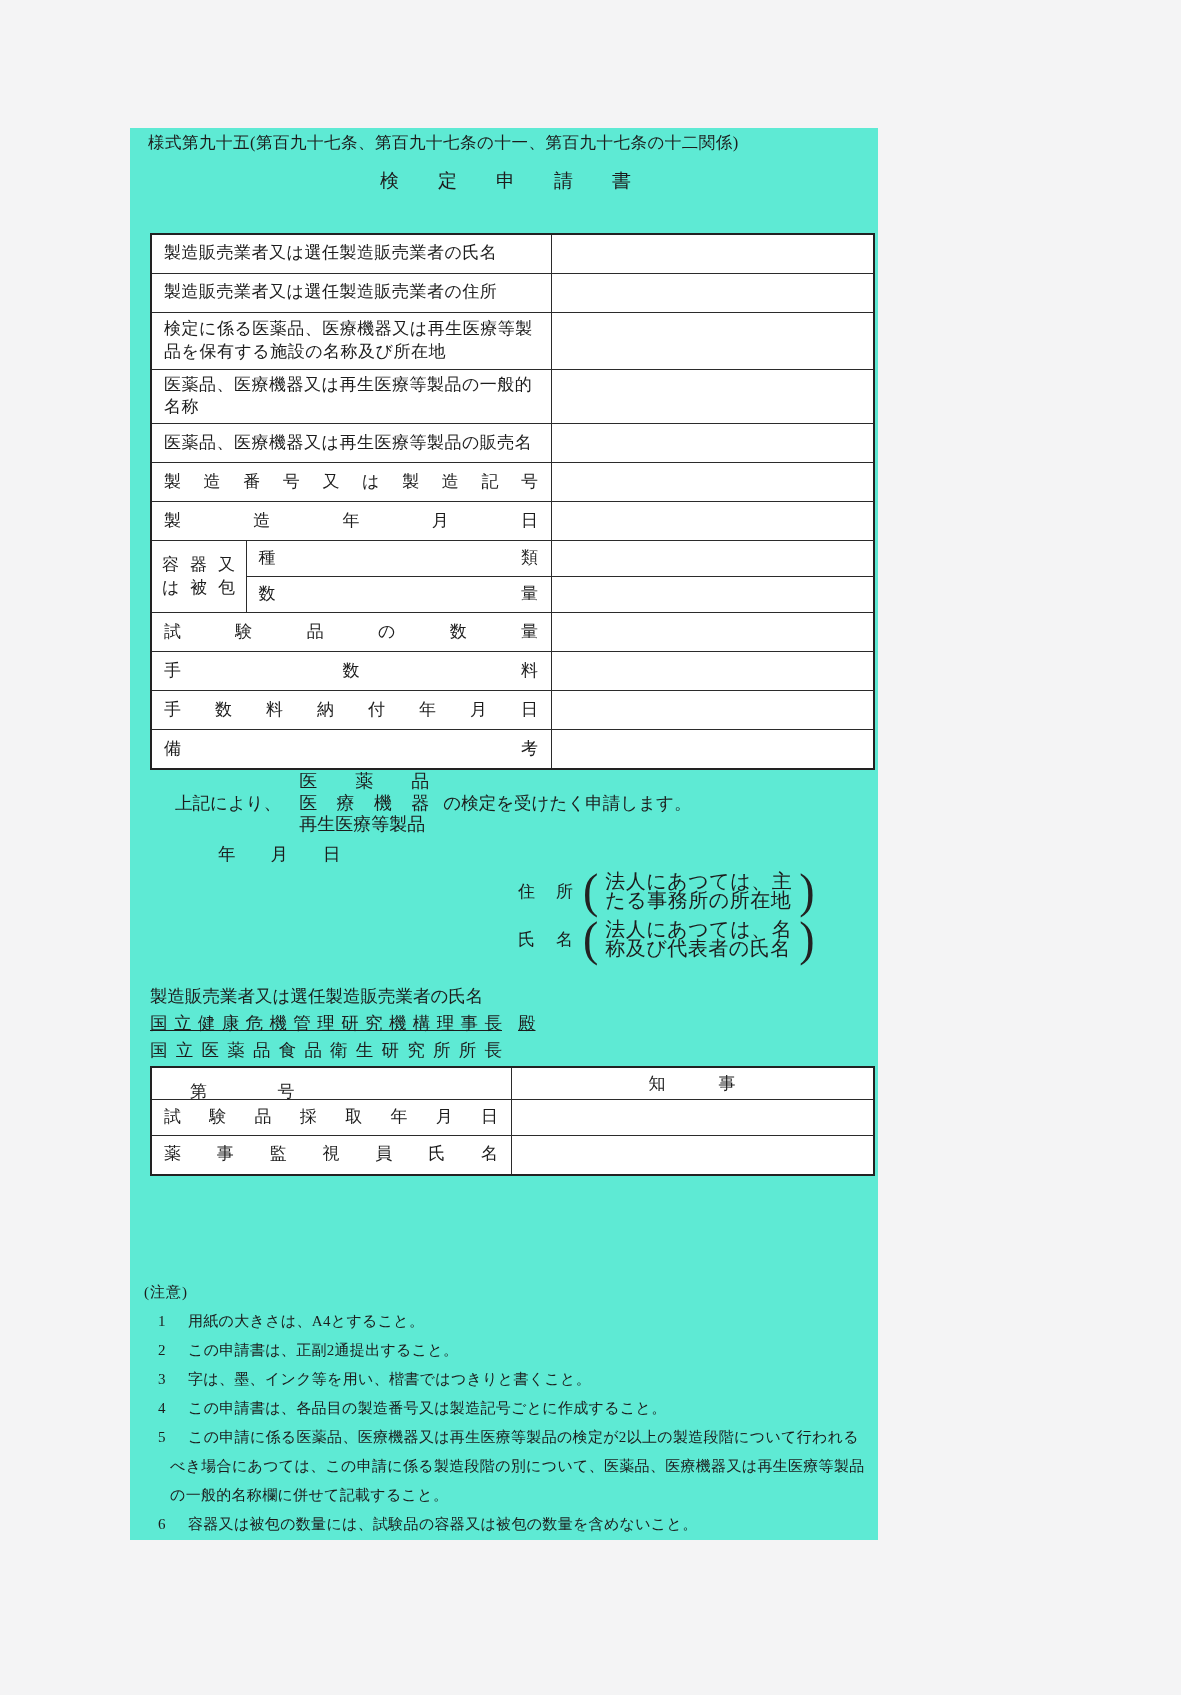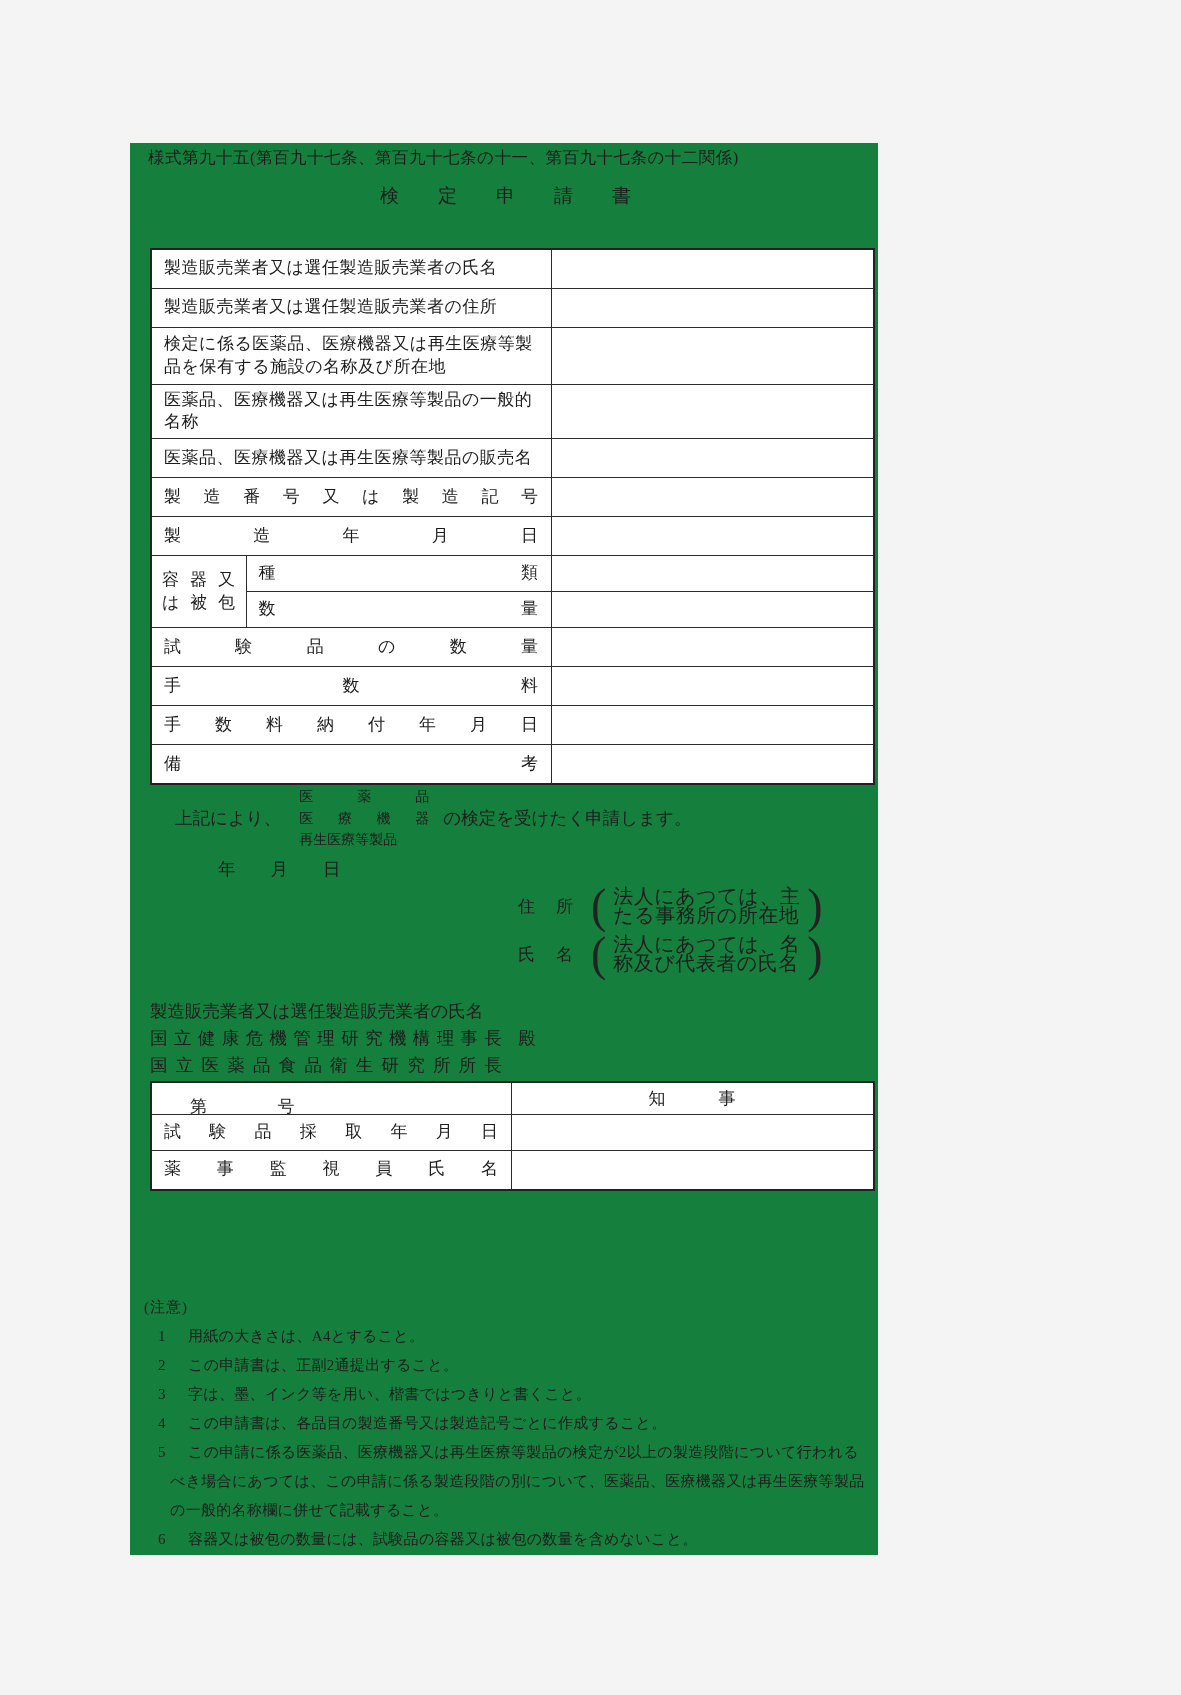--- a/index.html
+++ b/index.html
@@ -5,59 +5,59 @@
   html,body{margin:0;padding:0;}
   body{
     width:1181px;height:1695px;
     background:#f4f4f5;
     font-family:"Liberation Serif","DejaVu Serif",serif;
     color:#1c1c1c;
     overflow:hidden;
     position:relative;
   }
   .doc{
-    position:absolute;left:130px;top:143px;width:748px;height:1412px;
-    background:#15803d;
+    position:absolute;left:130px;top:128px;width:748px;height:1412px;
+    background:#5eead4;
   }
   .abs{position:absolute;}
   .form-number{left:18px;top:4px;font-size:16.5px;letter-spacing:0.5px;white-space:nowrap;}
   .title{left:18px;top:40px;width:725px;text-align:center;font-size:19px;letter-spacing:10px;white-space:nowrap;}
 
   
   table.t{border-collapse:collapse;table-layout:fixed;background:#fff;}
   table.t td{border:1.5px solid #2b2b2b;font-size:17px;letter-spacing:0.5px;
              vertical-align:middle;padding:4px 12px;overflow:hidden;}
   table.t{border:2px solid #222;}
   .t1{left:20px;top:105px;width:723px;}
   .j{text-align:justify;text-align-last:justify;}
   .lbl{line-height:1.35;}
   .val{padding:0 4px;}
 
   
   .apply-line{left:45px;top:643px;display:flex;align-items:center;font-size:17.5px;white-space:nowrap;}
   .apply-prefix{margin-right:18px;}
   .stack{width:130px;}
-  .stack-line{line-height:21.5px;font-size:14px;}
+  .stack-line{line-height:21.5px;font-size:18px;}
   .apply-suffix{margin-left:14px;}
   .date-line{left:88px;top:714px;font-size:17.5px;white-space:nowrap;}
 
   .paren-group{display:flex;align-items:center;font-size:17px;white-space:nowrap;}
   .pg-addr{left:388px;top:740px;}
   .pg-name{left:388px;top:788px;}
-  .pg-label{letter-spacing:2px;margin-right:16px;}
+  .pg-label{letter-spacing:2px;margin-right:8px;}
   .paren{font-size:46px;font-weight:400;line-height:1;transform:scaleY(1.05);color:#222;
          font-family:"Liberation Serif","DejaVu Serif",serif;}
   .pg-lines{margin:0 7px;font-size:20px;line-height:19.5px;letter-spacing:0.5px;}
 
   
   .addressees{left:20px;top:855px;font-size:17.5px;}
   .addr-stack{width:352px;}
   .addr-line{line-height:27px;white-space:nowrap;}
   .addr-line.j2{text-align:justify;text-align-last:justify;white-space:normal;}
-  .addr-row{display:flex;align-items:flex-end;}
+  .addr-row{display:flex;align-items:flex-end;text-decoration:underline;}
   .honorific{margin-left:16px;line-height:27px;}
 
   
   .t2{left:20px;top:938px;width:723px;}
   .t2 td{height:auto;}
   .cellA{position:relative;height:122px;}
   .cellA span{position:absolute;white-space:nowrap;font-size:17px;}
   .gov{text-align:center;letter-spacing:1px;}
 
   

